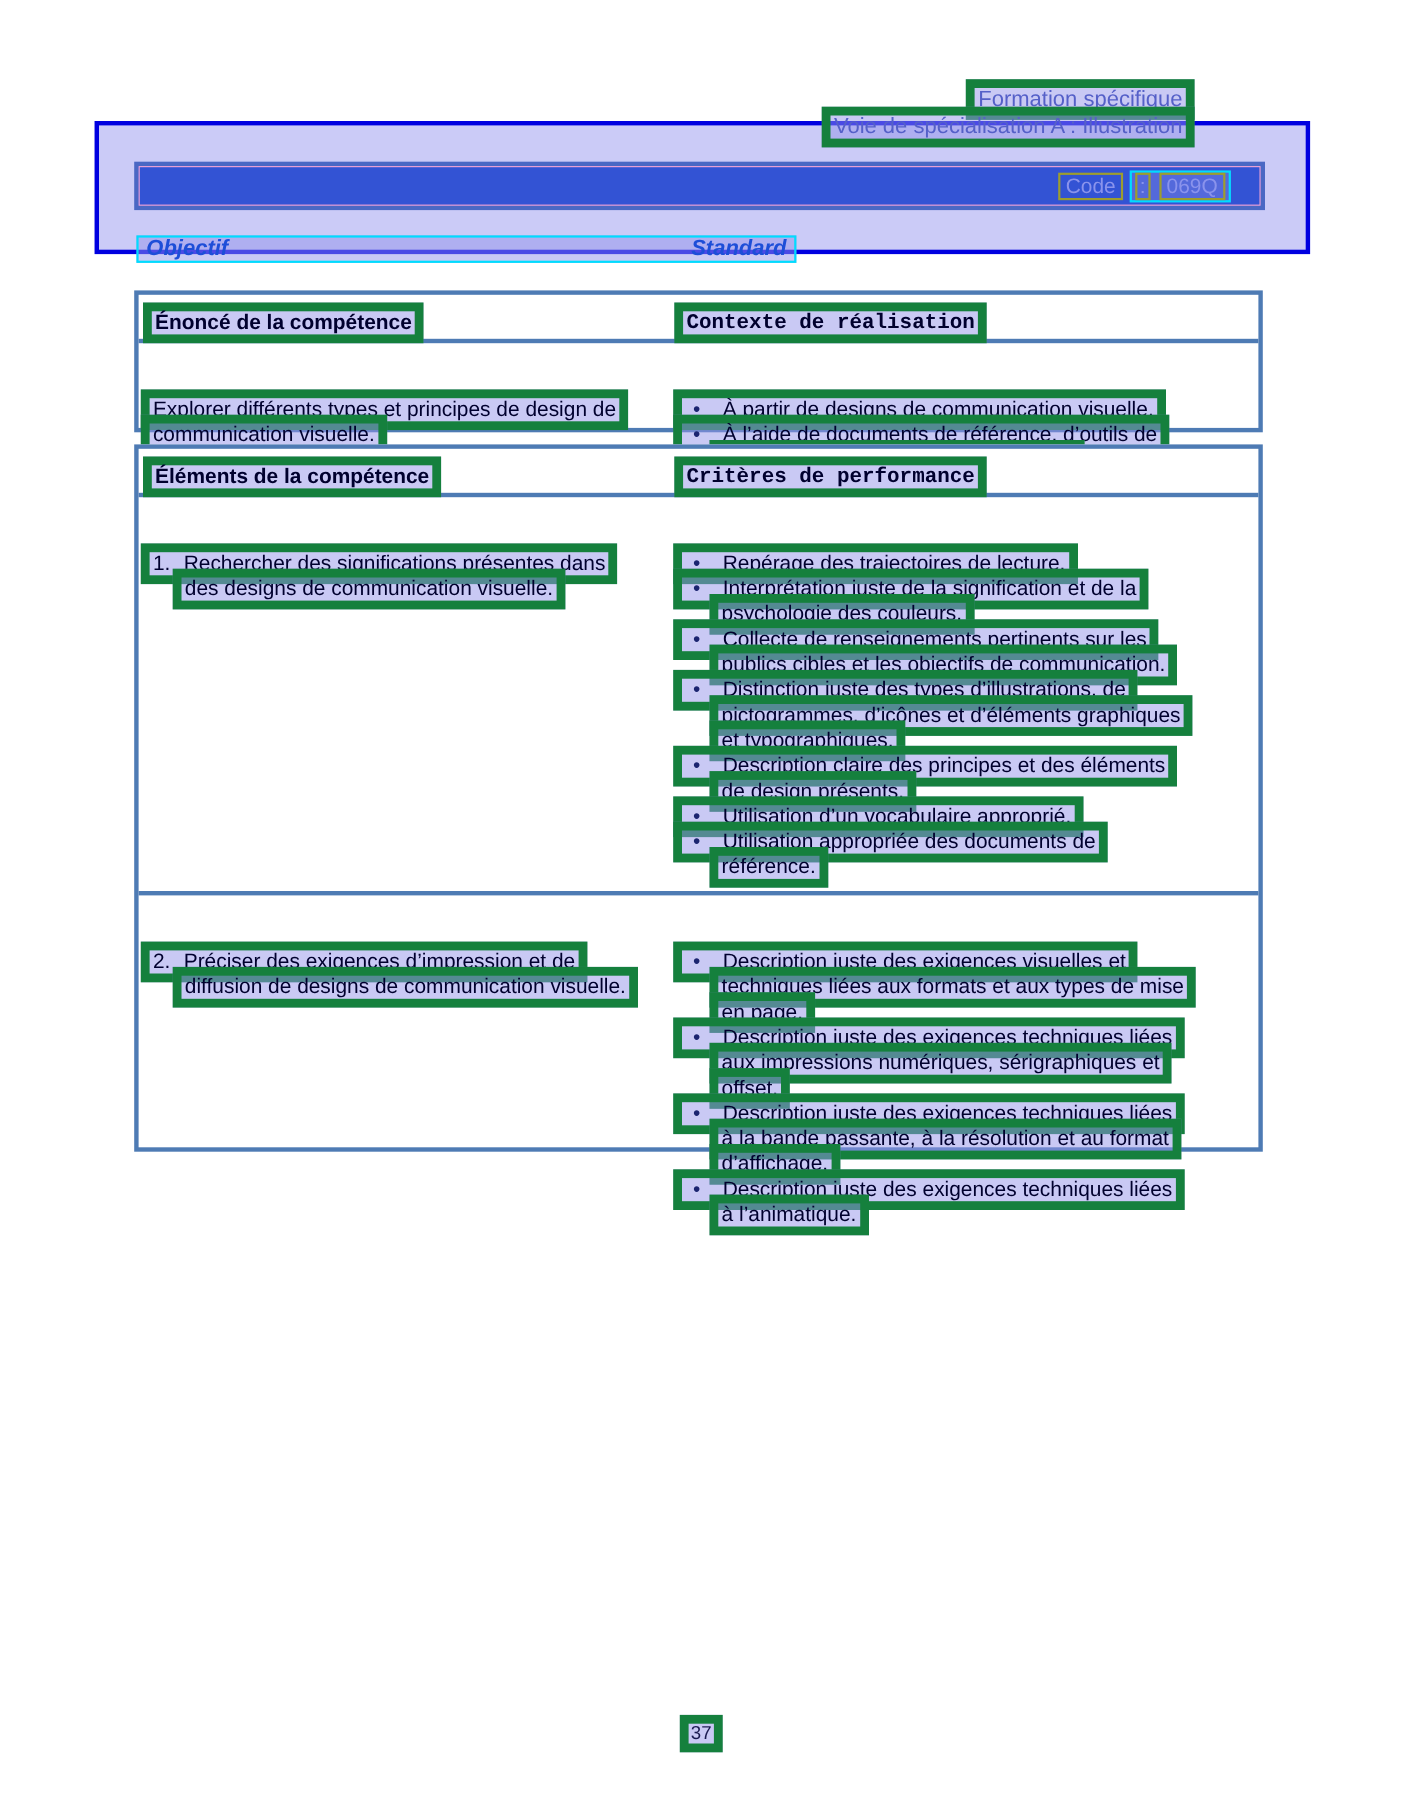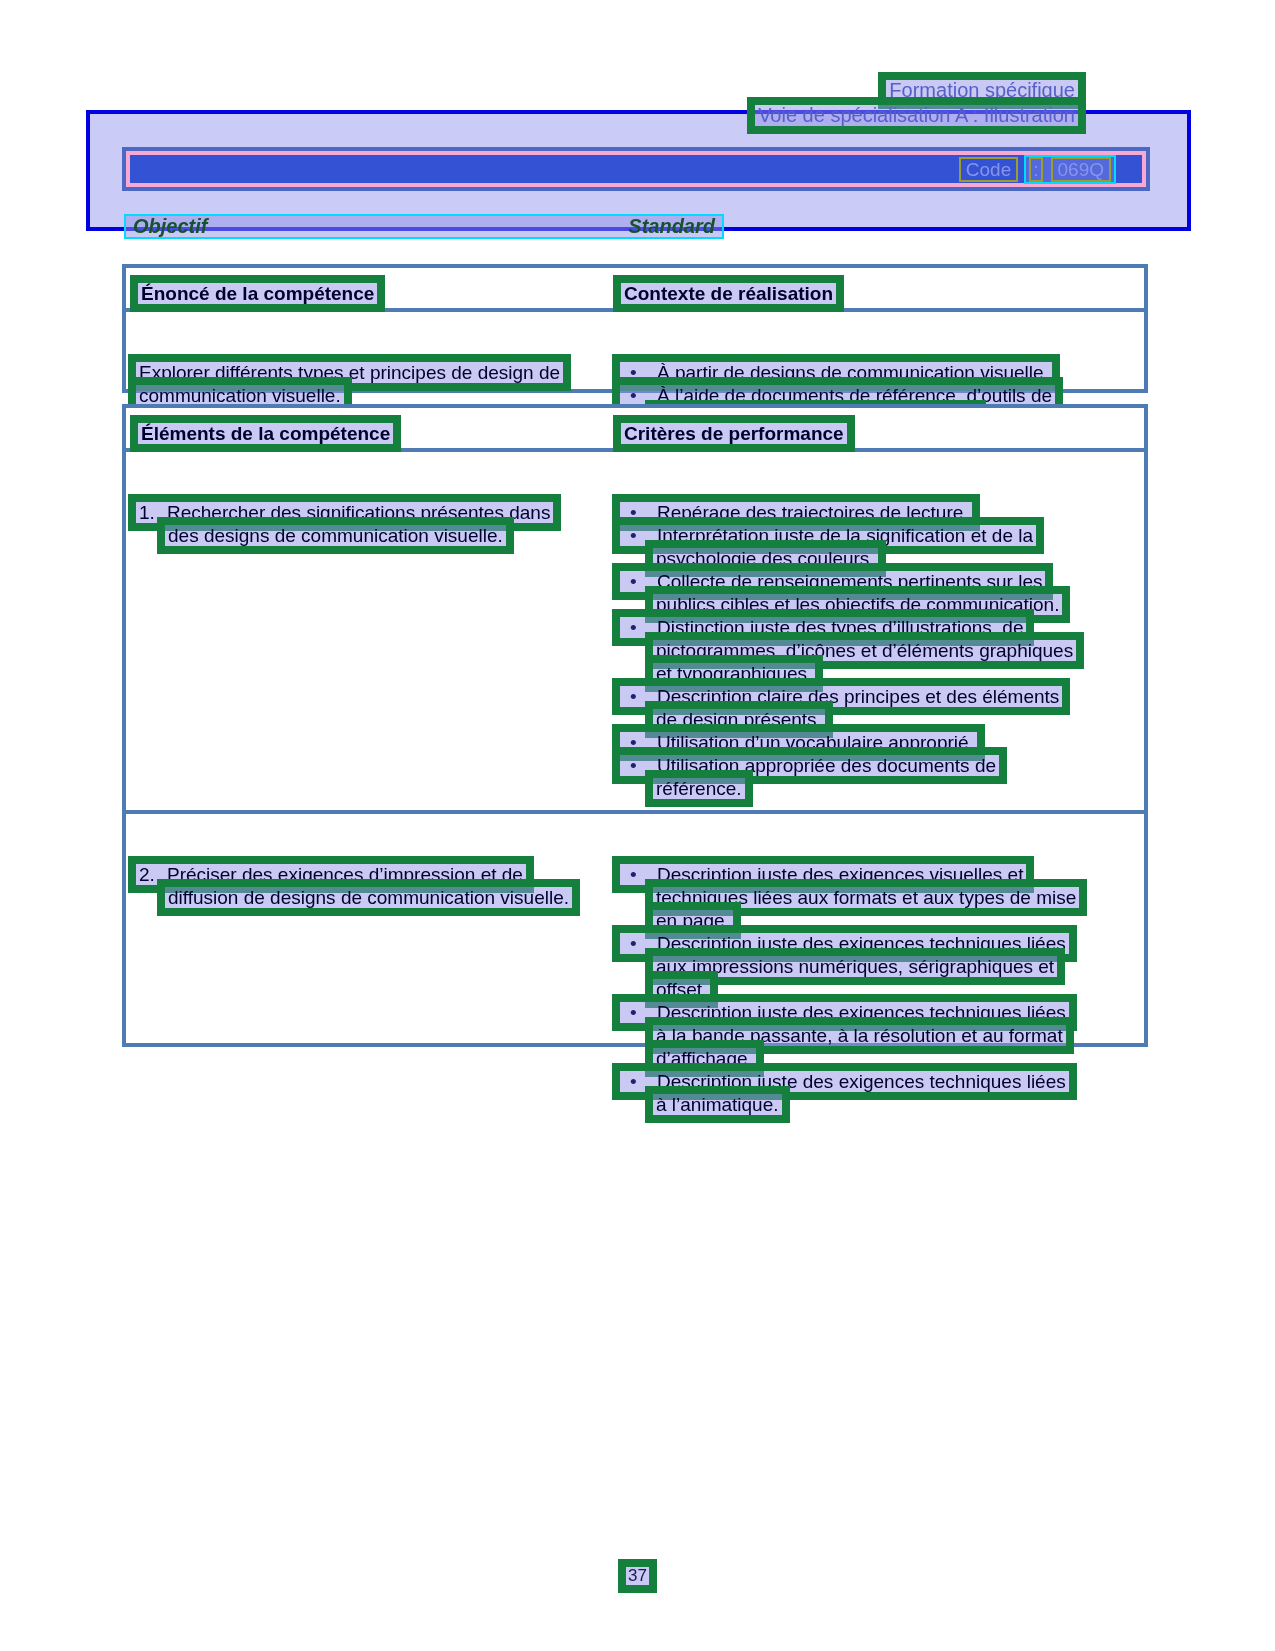--- a/index.html
+++ b/index.html
@@ -26,46 +26,46 @@
   .panel{
     position:absolute;left:86px;top:110px;width:1105px;height:121px;
     background:#cbcbf7;border:4px solid #0000e0;box-sizing:border-box;z-index:1;
   }
   .code-bar{
     position:absolute;left:32px;top:33px;width:1028px;height:44px;
     background:#4a68c4;box-sizing:border-box;padding:4px;
   }
   .code-bar-red{
     width:100%;height:100%;box-sizing:border-box;
-    border:4px solid #f9a8d4;background:#3353d4;
+    border:1px solid #f9a8d4;background:#3353d4;
     display:flex;align-items:center;justify-content:flex-end;
     padding-right:26px;font-size:19px;color:#8a93ec;
   }
   .olivebox{border:2px solid #9d9d2e;padding:0 5px;line-height:21px;display:inline-block;}
   .colonbox{border:2px solid #9d9d2e;padding:0 2px;line-height:21px;display:inline-block;}
   .cyan-group{
     border:2px solid #00dcff;background:rgba(147,147,233,0.35);
     display:inline-flex;align-items:center;gap:8px;margin-left:6px;padding:0 3px;
   }
   .objstd{
     position:absolute;left:34px;top:100px;width:582px;height:21px;
     background:rgba(147,147,233,0.5);border:2px solid #00dcff;
     display:flex;justify-content:space-between;align-items:center;
-    padding:0 7px;font-weight:bold;font-style:italic;font-size:20px;color:#14532d;z-index:3;
+    padding:0 7px;font-weight:bold;font-style:italic;font-size:20px;color:#1d4ed8;z-index:3;
   }
   
   .tbl{
     position:absolute;left:122px;width:1026px;
     border:4px solid #4e7bb4;box-sizing:border-box;background:#ffffff;
   }
   .t1{top:264px;height:129px;}
   .t2{top:404px;height:643px;}
   .thead{height:40px;border-bottom:4px solid #4e7bb4;position:relative;}
   .th-left{position:absolute;left:4px;top:7px;font-weight:bold;}
-  .th-right{position:absolute;left:487px;top:7px;font-weight:bold;}
+  .th-right{position:absolute;left:487px;top:7px;font-weight:bold;font-family:Liberation Mono, monospace;}
   .trow{position:relative;margin-top:36px;}
   .t1 .trow{height:81px;}
   .t2 .trow-1{height:322px;border-bottom:4px solid #4e7bb4;}
   .t2 .trow-2{height:330px;}
   .col-left{position:absolute;left:2px;top:6px;}
   .col-right{position:absolute;left:486px;top:6px;}
   .line{height:23px;white-space:nowrap;}
   .cont{margin-left:33px;}
   .lcont{margin-left:29px;}
   .bullet{display:inline-block;width:27px;padding-left:7px;color:#1b2470;box-sizing:content-box;}

